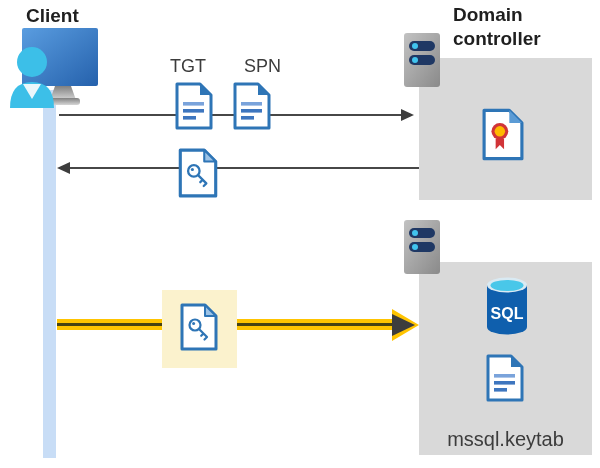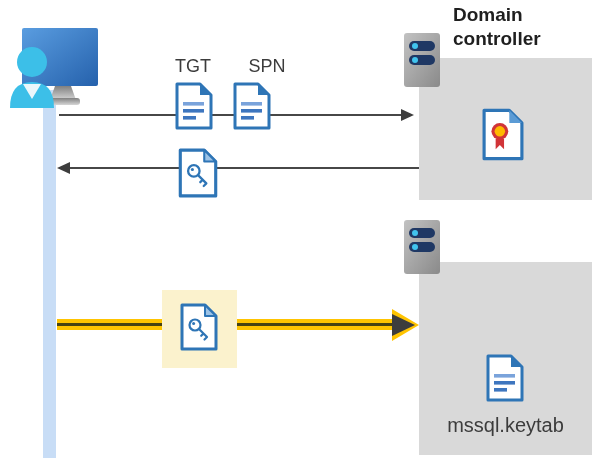--- a/index.html
+++ b/index.html
@@ -2,21 +2,21 @@
 <html><head>
 <meta charset="utf-8">
 <style>
   html,body{margin:0;padding:0;background:#ffffff;}
   #stage{
     position:relative;width:600px;height:468px;background:#ffffff;overflow:hidden;
     font-family:"Liberation Sans","DejaVu Sans",sans-serif;
   }
   .abs{position:absolute;}
   .title{font-weight:bold;font-size:19px;color:#1f1f1f;line-height:24px;}
-  .small-label{font-size:18px;color:#3c3c3c;text-align:center;}
+  .small-label{font-size:18px;color:#3c3c3c;text-align:left;}
   .file-label{font-size:20px;color:#3c3c3c;text-align:center;}
 
   
   .timeline{left:43px;top:90px;width:13px;height:368px;background:#c8ddf6;}
 
   
   .gray-box{background:#d9d9d9;}
   .dc-box{left:419px;top:58px;width:173px;height:142px;}
   .linux-box{left:419px;top:262px;width:173px;height:193px;}
 
@@ -53,21 +53,21 @@
   .spn-icon{left:233px;top:82px;width:38px;height:48px;}
   .keydoc1{left:178px;top:148px;width:40px;height:50px;}
   .keydoc2{left:180px;top:302px;width:38px;height:50px;}
   .dc-server-icon{left:403px;top:32px;width:38px;height:56px;}
   .dc-title{left:453px;top:3px;width:142px;}
   .cert-icon{left:482px;top:108px;width:42px;height:53px;}
   .linux-server-icon{left:403px;top:219px;width:38px;height:56px;}
   .linux-title{left:457px;top:226px;white-space:nowrap;}
   .sql-icon{left:485px;top:276px;width:44px;height:60px;}
   .keytab-icon{left:486px;top:353px;width:38px;height:50px;}
-  .keytab-label{left:419px;top:414px;width:173px;}
+  .keytab-label{left:419px;top:428px;width:173px;}
 
   svg{display:block;width:100%;height:100%;}
   svg text{font-family:"Liberation Sans","DejaVu Sans",sans-serif;}
 </style>
 </head>
 <body>
 
 <div id="stage">
 
   <div class="abs timeline"></div>
@@ -82,20 +82,21 @@
   <div class="abs arrow2-head"></div>
 
   <div class="abs yellow-band">
     <div class="yellow-stripe"></div>
   </div>
   <div class="abs yellow-head-outer"></div>
   <div class="abs yellow-head-inner"></div>
 
   <div class="abs key-highlight"></div>
 
+  <div class="abs title client-label">Client</div>
   <div class="abs client-icon">
     <svg viewBox="0 0 92 82">
       <defs>
         <linearGradient id="grad-mon" x1="0" y1="0" x2="1" y2="1">
           <stop offset="0" stop-color="#5a9de0"></stop>
             <stop offset="1" stop-color="#2561ac"></stop>
         </linearGradient>
         <linearGradient id="grad-stand" x1="0" y1="0" x2="0" y2="1">
           <stop offset="0" stop-color="#808080"></stop>
             <stop offset="1" stop-color="#d6d6d6"></stop>
@@ -186,20 +187,28 @@
             <stop offset="1" stop-color="#8a8a8a"></stop>
         </linearGradient>
       </defs>
       <rect x="1" y="1" width="36" height="54" rx="3" fill="url(#grad-srvB)"></rect>
       <rect x="6" y="9" width="26" height="10" rx="5" fill="#1f3864"></rect>
       <circle cx="12" cy="14" r="3" fill="#41c4ee"></circle>
       <rect x="6" y="23" width="26" height="10" rx="5" fill="#1f3864"></rect>
       <circle cx="12" cy="28" r="3" fill="#41c4ee"></circle>
     </svg>
   </div>
+  <div class="abs sql-icon">
+    <svg viewBox="0 0 44 60">
+      <path d="M2 9 L2 51 A20 7.5 0 0 0 42 51 L42 9 Z" fill="#0f5fad"></path>
+      <ellipse cx="22" cy="9" rx="20" ry="7.5" fill="#d9eaf3"></ellipse>
+      <ellipse cx="22" cy="9.5" rx="16.5" ry="5.5" fill="#49c7e9"></ellipse>
+      <text x="22" y="43" text-anchor="middle" font-size="16" font-weight="bold" fill="#ffffff">SQL</text>
+    </svg>
+  </div>
   <div class="abs keytab-icon">
     <svg viewBox="0 0 38 48">
       <path d="M2 2 H25 L36 13 V46 H2 Z" fill="#ffffff" stroke="#2e75b6" stroke-width="3" stroke-linejoin="round"></path>
       <path d="M25 2 V13 H36 Z" fill="#2e75b6"></path>
       <rect x="8" y="20" width="21" height="3.6" fill="#7aa3db"></rect>
       <rect x="8" y="27" width="21" height="3.6" fill="#3e76bf"></rect>
       <rect x="8" y="34" width="13" height="3.6" fill="#3e76bf"></rect>
     </svg>
   </div>
   <div class="abs file-label keytab-label">mssql.keytab</div>

